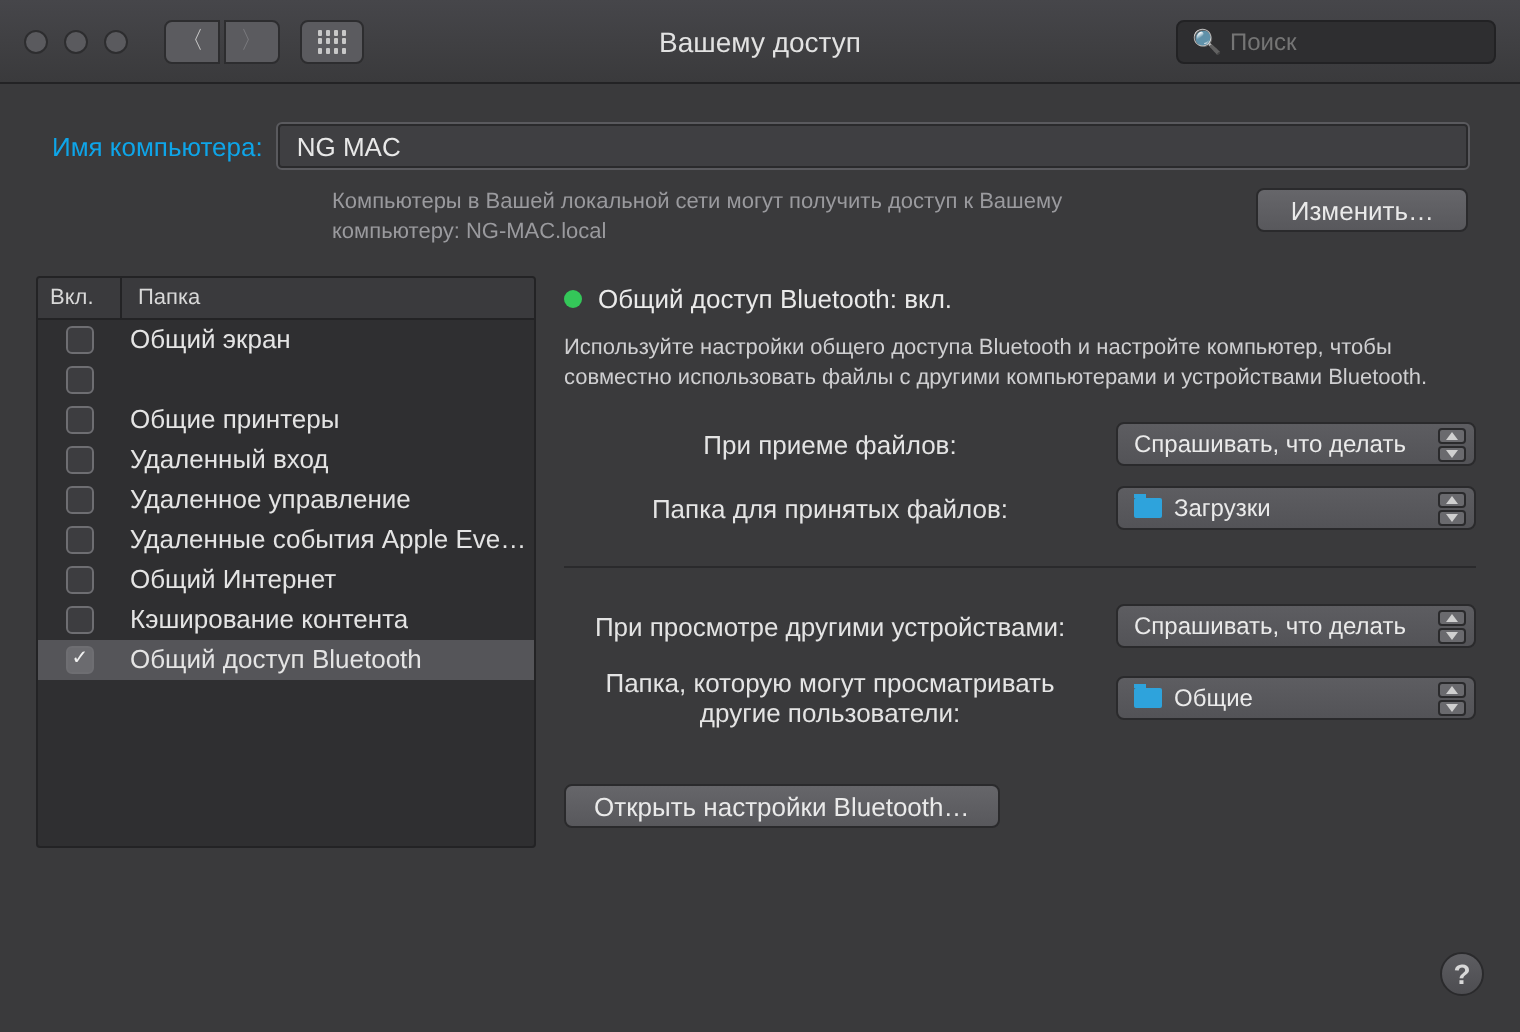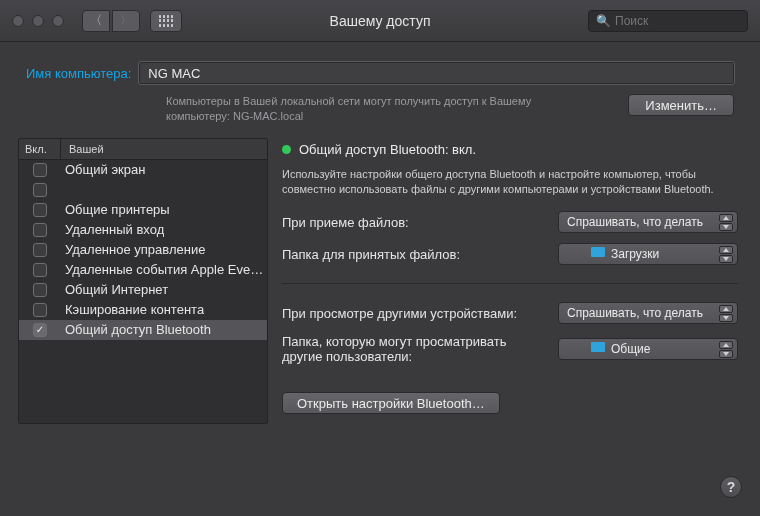--- a/index.html
+++ b/index.html
@@ -147,29 +147,29 @@
   
   .detail {
     flex: 1; padding: 4px 4px 0 0;
     display: flex; flex-direction: column; gap: 8px;
   }
   .status-line { display: flex; align-items: center; gap: 8px; margin-bottom: 2px; }
   .dot { width: 9px; height: 9px; border-radius: 50%; background: #34c759; }
   .status-line span.t { font-size: 13px; color: #eaeaea; }
   .desc { font-size: 11px; color: #cfcfd1; line-height: 1.4; margin-bottom: 6px; }
   .form { display: grid; grid-template-columns: 1fr 180px; row-gap: 10px; column-gap: 10px; align-items: center; }
-  .form .lbl { text-align: left; font-size: 13px; color: #e4e4e4; }
+  .form .lbl { text-align: center; font-size: 13px; color: #e4e4e4; }
   .select {
     height: 22px; background: linear-gradient(#5d5d61,#535357);
     border: 1px solid #2a2a2c; border-radius: 4px;
     display: flex; align-items: center; justify-content: space-between;
     padding: 0 4px 0 8px; font-size: 12px; color: #eaeaea;
     white-space: nowrap; overflow: hidden;
   }
-  .select .folder { display: flex; gap: 6px; overflow: hidden; margin-left: 24px; }
+  .select .folder { display: flex; align-items: center; gap: 6px; overflow: hidden; }
   .folder-icon { width: 14px; height: 10px; background: #2ea3dc; border-radius: 1px; position: relative; }
   .folder-icon::before { content:""; position:absolute; top:-3px; left:0; width:6px; height:3px; background:#2ea3dc; border-radius:1px 1px 0 0; }
   .stepper { width: 14px; display:flex; flex-direction:column; gap:1px; margin-left: 4px; flex-shrink: 0; }
   .stepper i {
     display:block; height:8px; background:#6a6a6e; border:1px solid #2a2a2c; border-radius:2px;
     position:relative;
   }
   .stepper i::after{ content:""; position:absolute; left:50%; top:50%; width:0;height:0; transform:translate(-50%,-50%);}
   .stepper i.up::after{ border-left:3px solid transparent;border-right:3px solid transparent;border-bottom:4px solid #d0d0d0;}
   .stepper i.dn::after{ border-left:3px solid transparent;border-right:3px solid transparent;border-top:4px solid #d0d0d0;}
@@ -235,21 +235,21 @@
     <span>Компьютеры в Вашей локальной сети могут получить доступ к Вашему</span><br>
     <span>компьютеру: NG-MAC.local</span>
   </div>
   <button class="change-btn">Изменить…</button>
 </div>
 
 <div class="main">
   <div class="services-panel">
     <div class="svc-head">
       <div class="c1">Вкл.</div>
-      <div class="c2">Вашей</div>
+      <div class="c2">Папка</div>
     </div>
     <div class="svc-body" id="svc-body">
         <div class="svc-row">
           <div class="chk">
             <span class="chkbox"></span>
           </div>
           <div class="lbl">Общий экран</div>
         </div>
         <div class="svc-row">
           <div class="chk">

